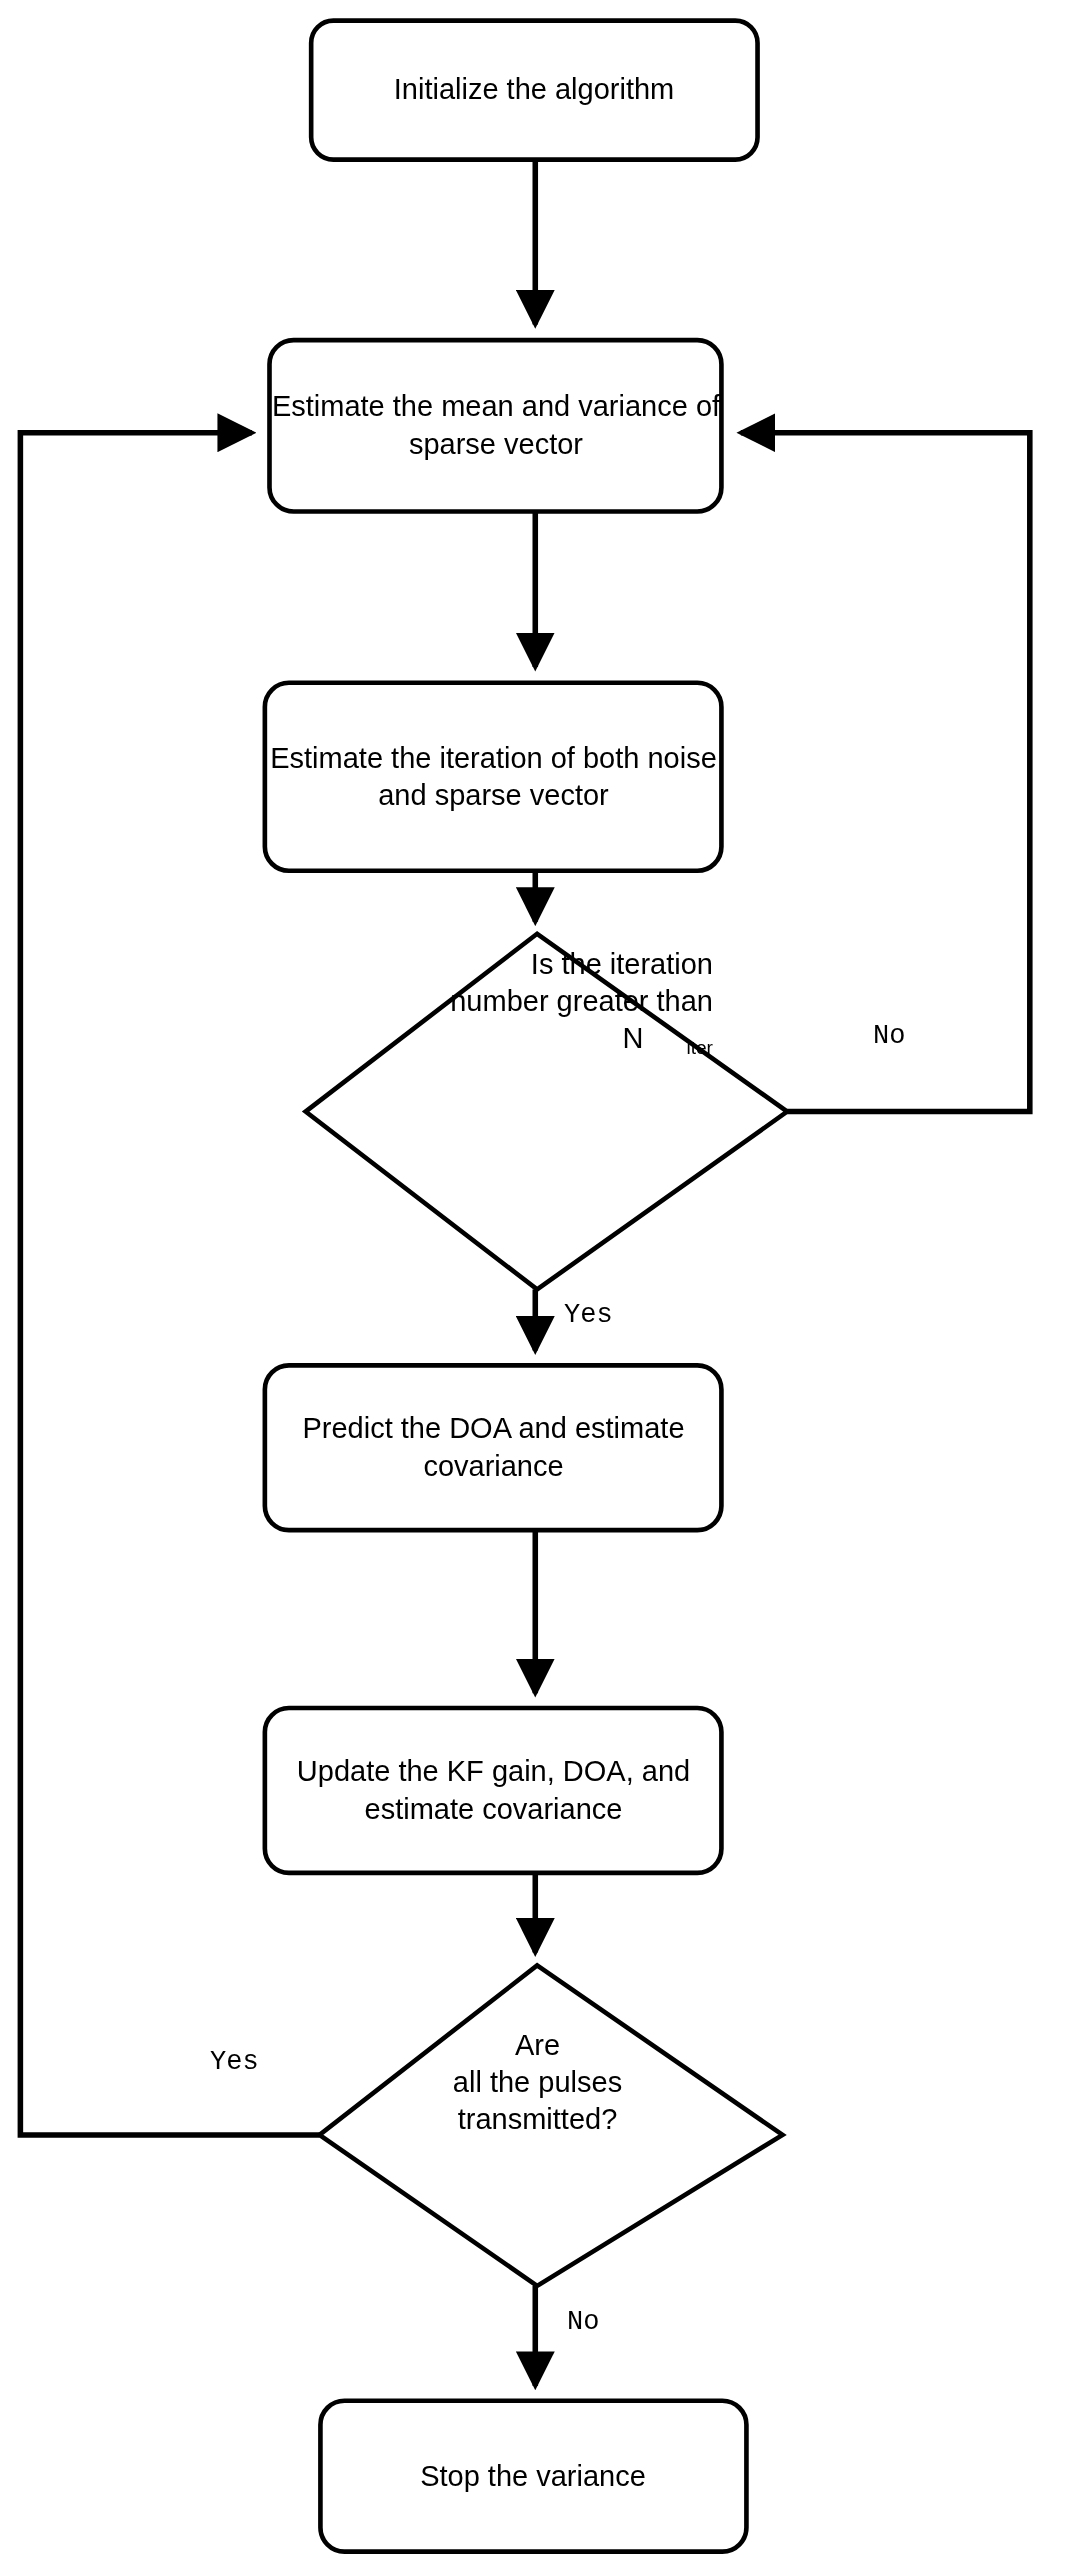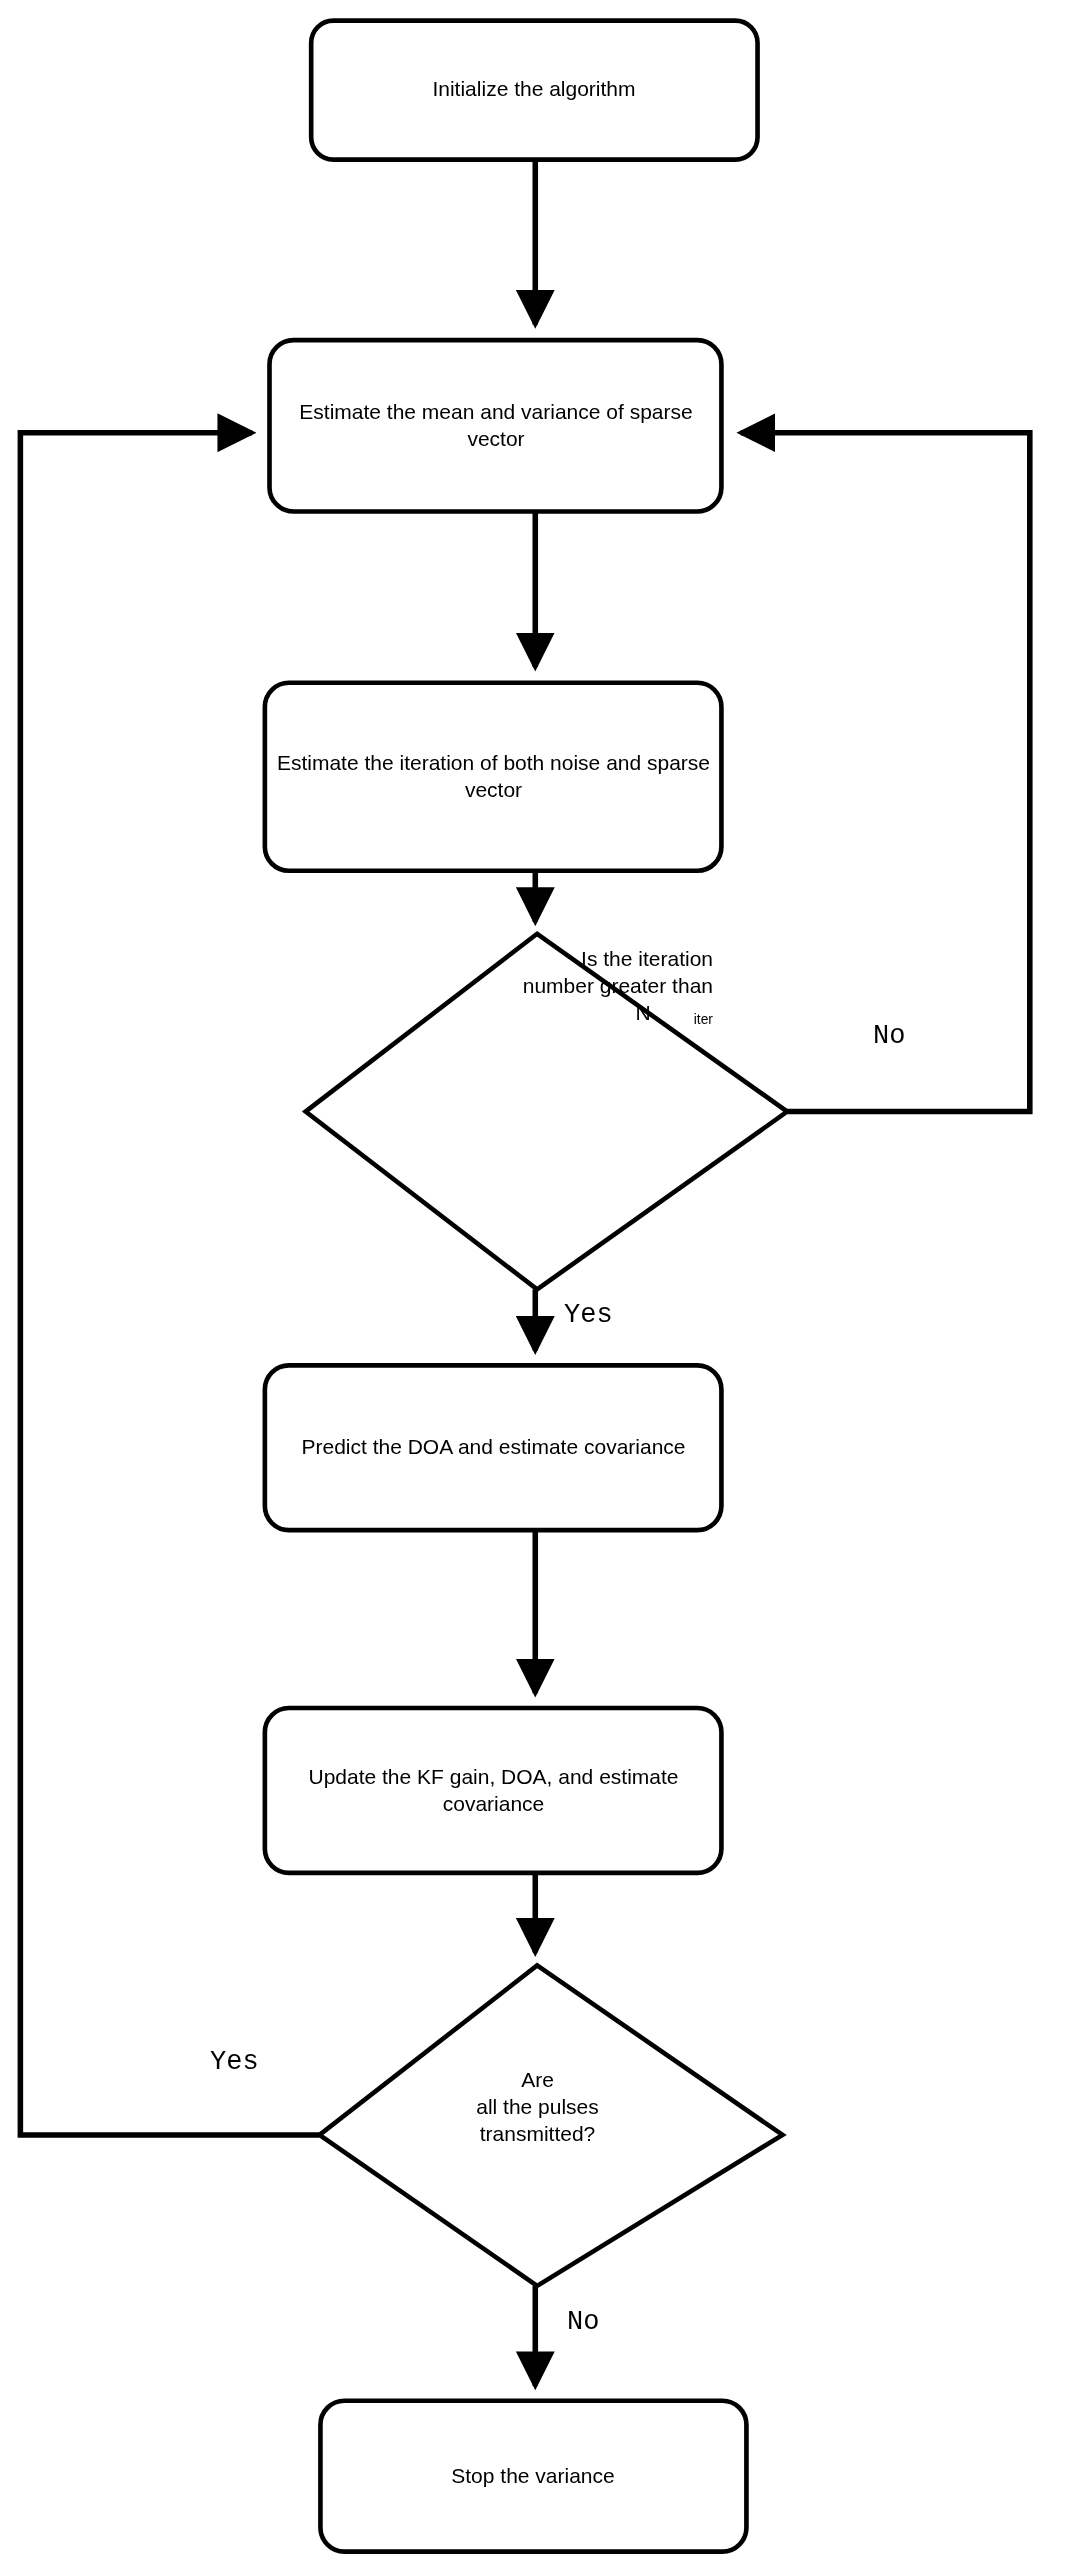--- a/index.html
+++ b/index.html
@@ -22,21 +22,21 @@
     width: 1065px;
     height: 2576px;
   }
   .node-text {
     position: absolute;
     display: flex;
     align-items: center;
     justify-content: center;
     text-align: center;
     color: #000000;
-    font-size: 21px;
+    font-size: 29px;
     line-height: 1.28;
     font-family: "Liberation Sans", sans-serif;
     white-space: pre-line;
     pointer-events: none;
   }
   .edge-label {
     position: absolute;
     color: #000000;
     font-size: 27px;
     font-family: Liberation Mono, monospace;
@@ -115,21 +115,21 @@
   </div>
 
   <div class="node-text" style="left:270px; top:1365px; width:447px; height:165px;">
     <span>Predict the DOA and estimate covariance</span>
   </div>
 
   <div class="node-text" style="left:265px; top:1708px; width:457px; height:165px;">
     <span>Update the KF gain, DOA, and estimate covariance</span>
   </div>
 
-  <div class="node-text" style="left:371px; top:2027px; width:333px; height:167px; flex-direction:column; justify-content:flex-start;margin-top:40px;">
+  <div class="node-text" style="left:371px; top:2027px; width:333px; height:167px; flex-direction:column; justify-content:flex-start;">
     <span>Are</span>
     <span>all the pulses</span>
     <span>transmitted?</span>
   </div>
 
   <div class="node-text" style="left:320px; top:2401px; width:426px; height:151px;">
     <span>Stop the variance</span>
   </div>
 
   <div class="edge-label" style="left:873px; top:1023px;">No</div>

